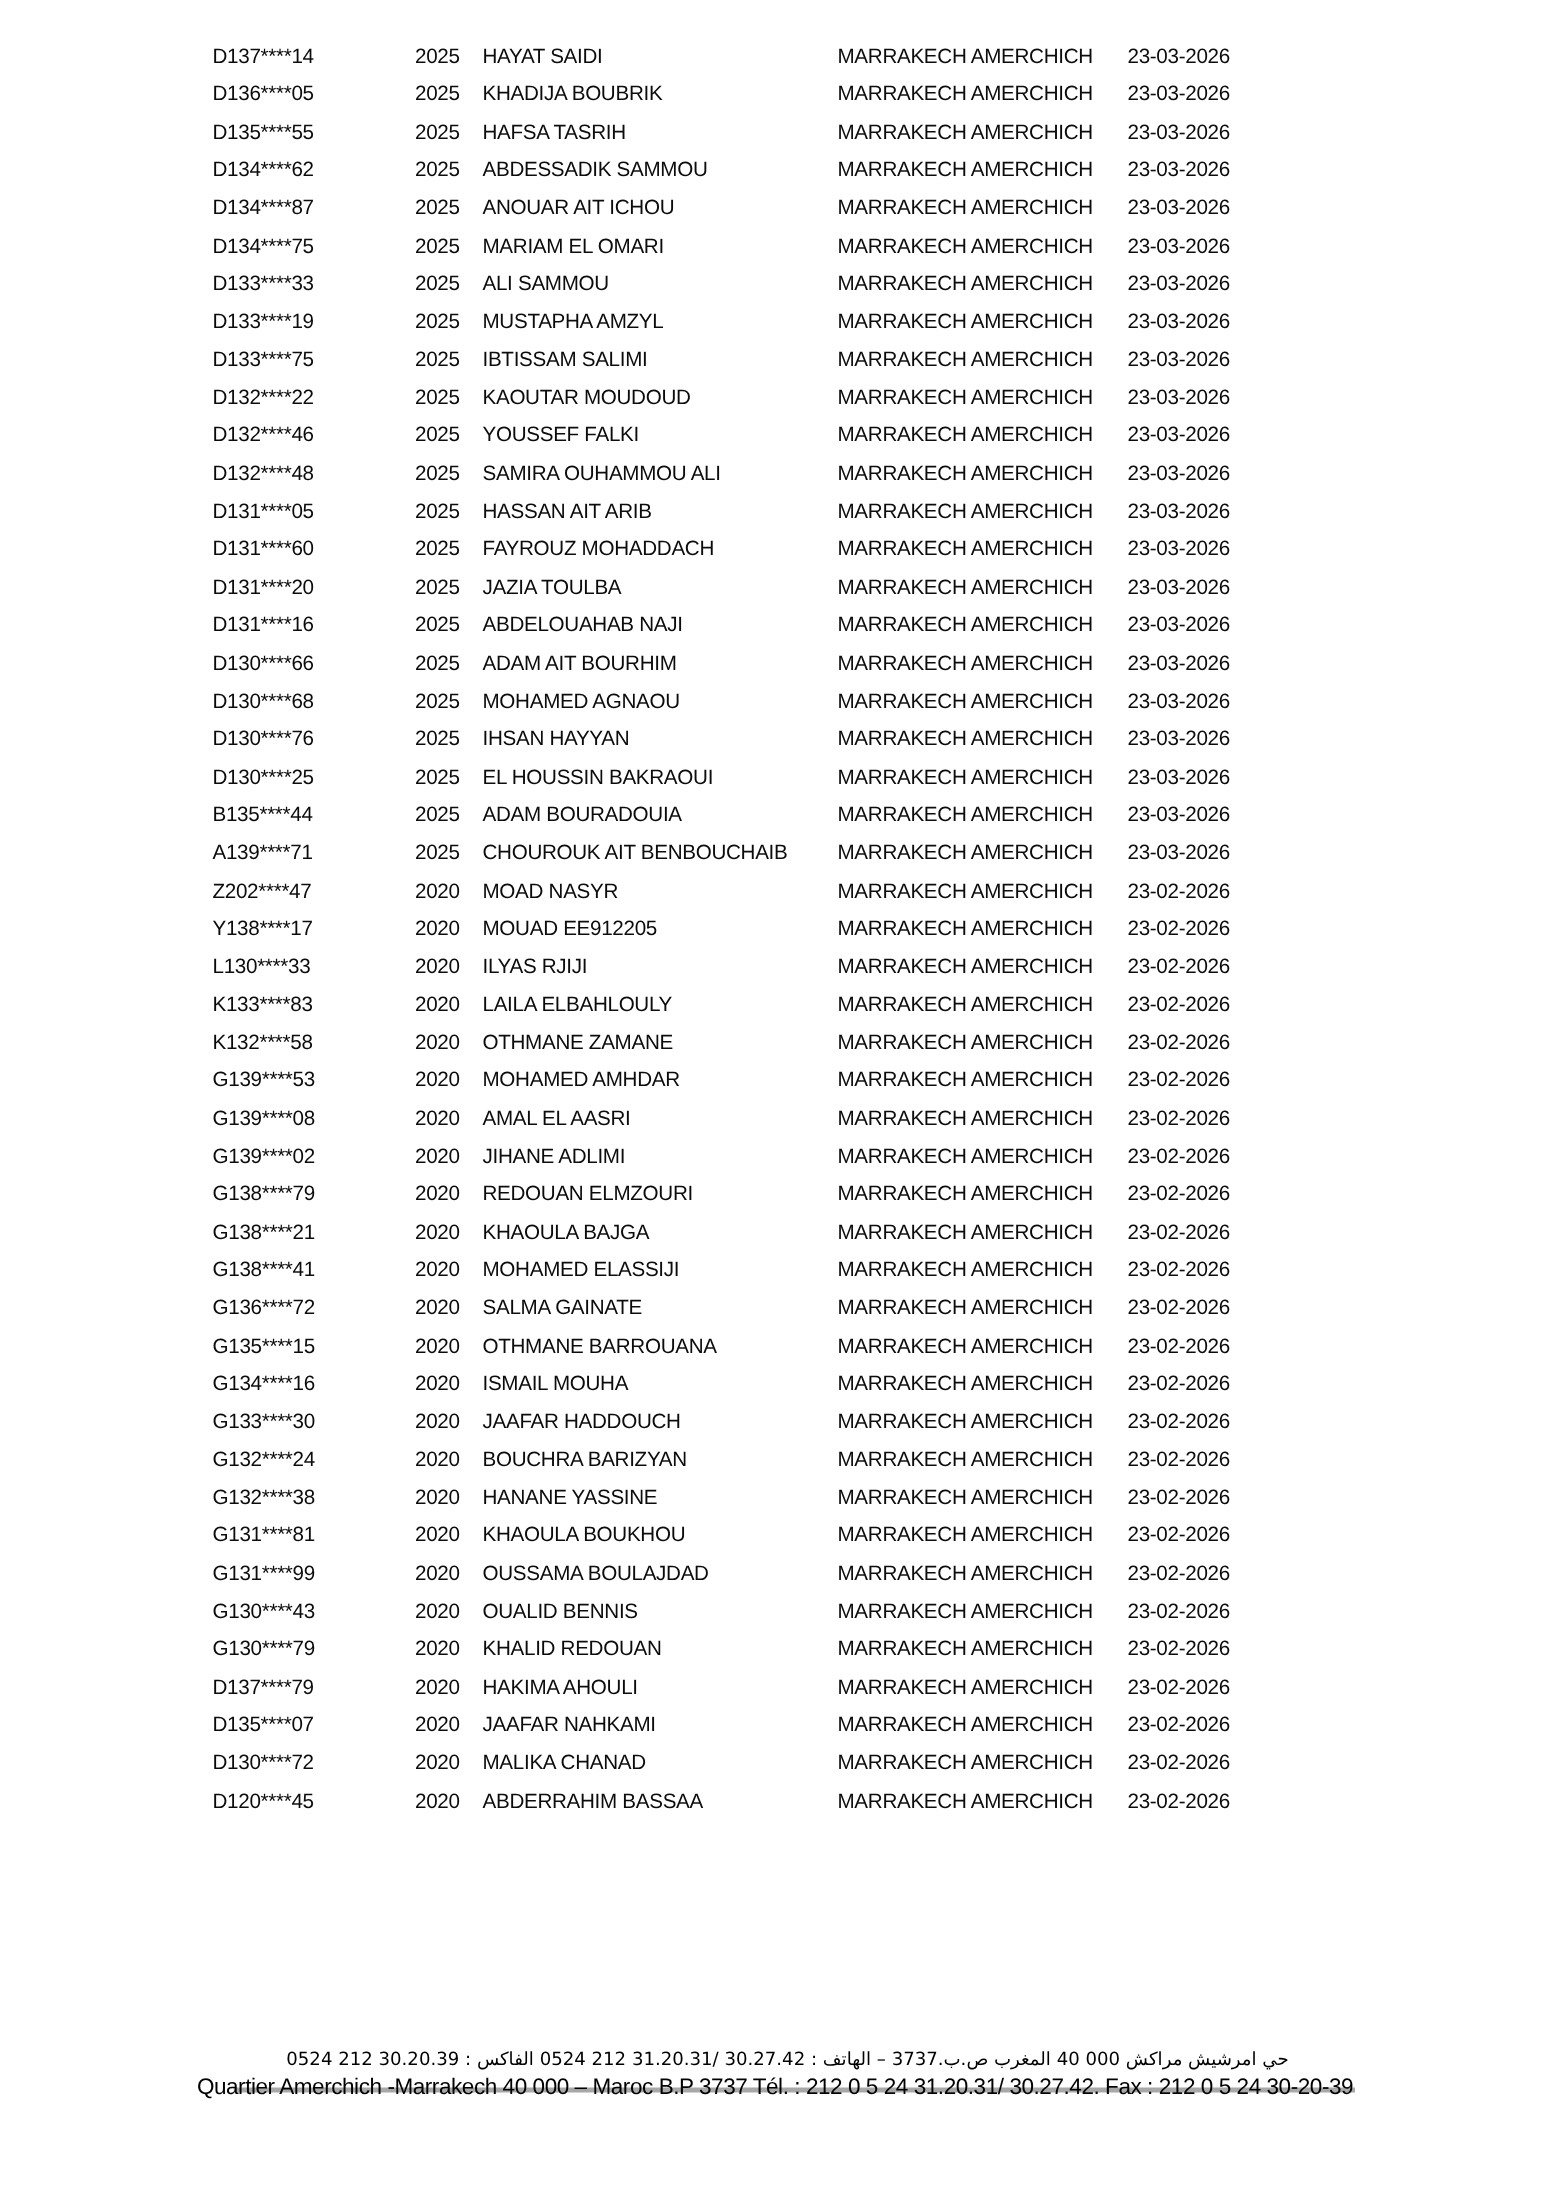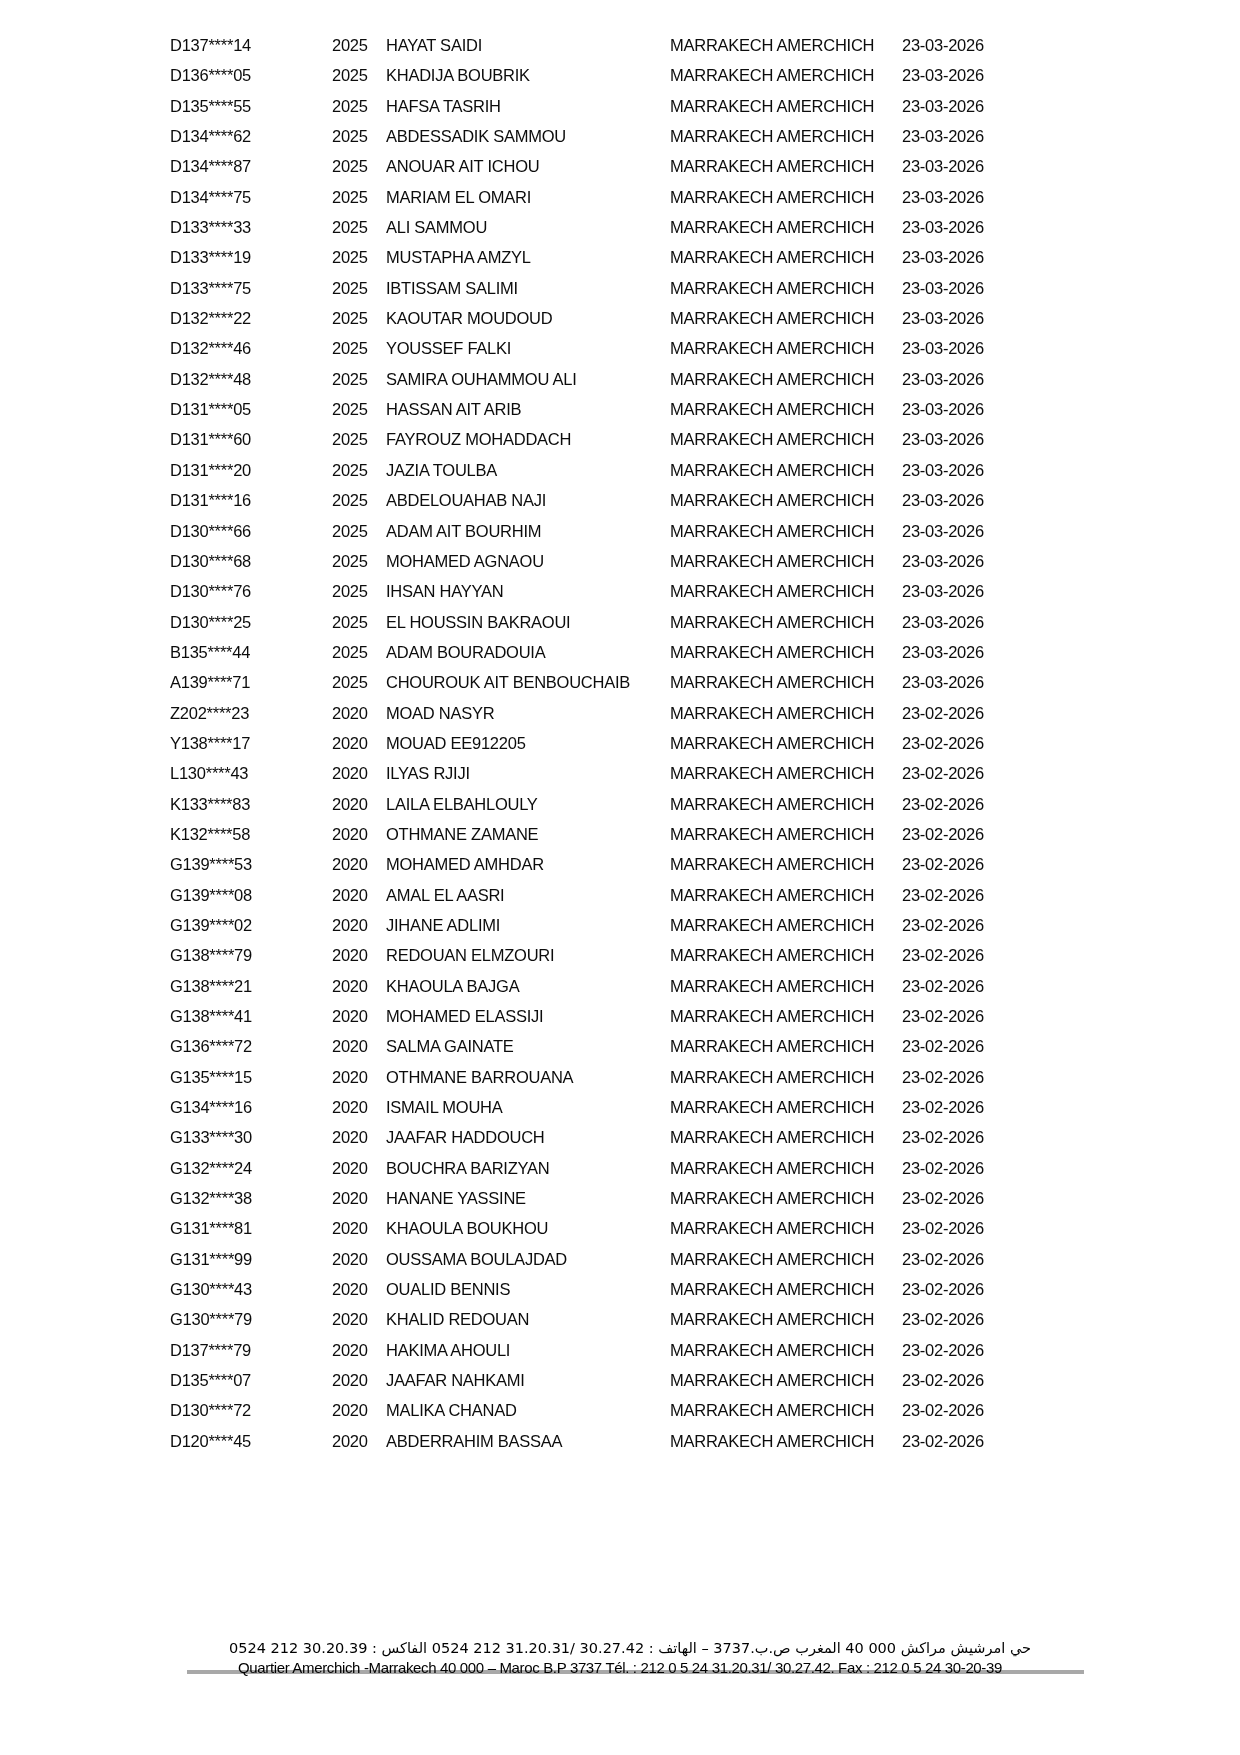--- a/index.html
+++ b/index.html
@@ -50,21 +50,21 @@
     width: 897px;
     height: 4px;
     background: #a8a8a8;
   }
   .footer-fr {
     position: absolute;
     top: 1659px;
     left: 0;
     width: 100%;
     text-align: center;
-    font-size: 15px;
+    font-size: 18px;
     letter-spacing: -0.35px;
     color: #000000;
   }
 </style>
 </head>
 <body>
 
 <div class="page">
   <div class="table" id="results-table">
       <div class="row">
@@ -215,35 +215,35 @@
         <div class="cell c-expiry">23-03-2026</div>
       </div>
       <div class="row">
         <div class="cell c-id">A139****71</div>
         <div class="cell c-year">2025</div>
         <div class="cell c-name">CHOUROUK AIT BENBOUCHAIB</div>
         <div class="cell c-center">MARRAKECH AMERCHICH</div>
         <div class="cell c-expiry">23-03-2026</div>
       </div>
       <div class="row">
-        <div class="cell c-id">Z202****23</div>
+        <div class="cell c-id">Z202****47</div>
         <div class="cell c-year">2020</div>
         <div class="cell c-name">MOAD NASYR</div>
         <div class="cell c-center">MARRAKECH AMERCHICH</div>
         <div class="cell c-expiry">23-02-2026</div>
       </div>
       <div class="row">
         <div class="cell c-id">Y138****17</div>
         <div class="cell c-year">2020</div>
         <div class="cell c-name">MOUAD EE912205</div>
         <div class="cell c-center">MARRAKECH AMERCHICH</div>
         <div class="cell c-expiry">23-02-2026</div>
       </div>
       <div class="row">
-        <div class="cell c-id">L130****43</div>
+        <div class="cell c-id">L130****33</div>
         <div class="cell c-year">2020</div>
         <div class="cell c-name">ILYAS RJIJI</div>
         <div class="cell c-center">MARRAKECH AMERCHICH</div>
         <div class="cell c-expiry">23-02-2026</div>
       </div>
       <div class="row">
         <div class="cell c-id">K133****83</div>
         <div class="cell c-year">2020</div>
         <div class="cell c-name">LAILA ELBAHLOULY</div>
         <div class="cell c-center">MARRAKECH AMERCHICH</div>

